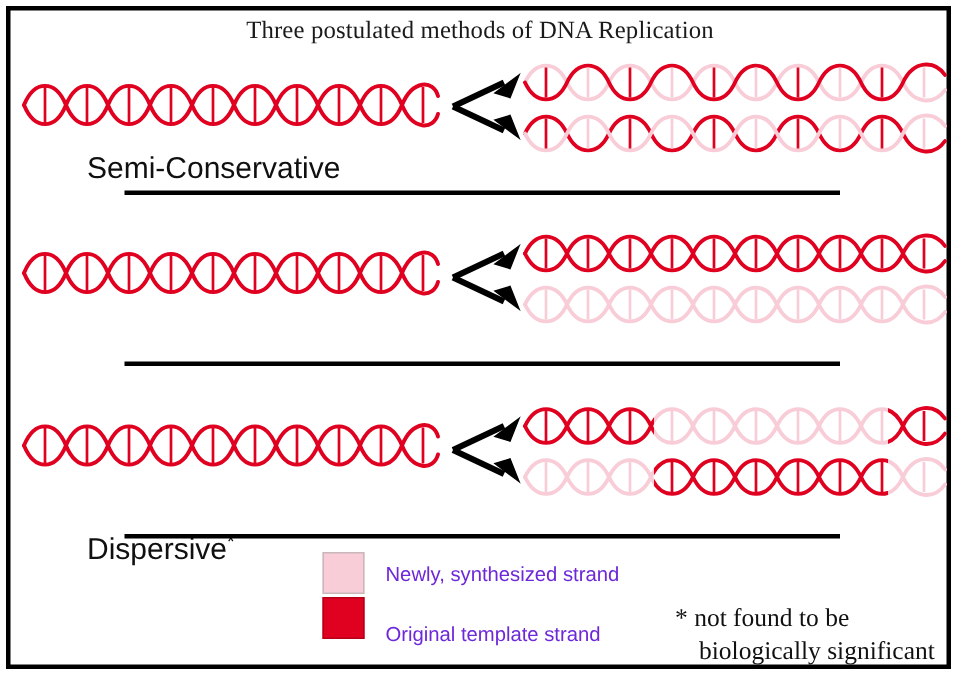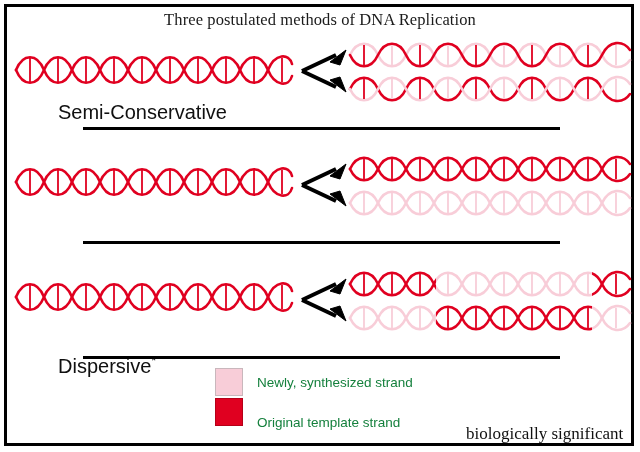--- a/index.html
+++ b/index.html
@@ -24,21 +24,21 @@
          font-size:20px;color:#101010;white-space:nowrap;}
   .label .star{font-size:13px;vertical-align:super;}
 
   .rule{position:absolute;height:3px;background:#000;}
 
   .legend{position:absolute;}
   .swatch{position:absolute;width:28px;height:28px;border:1px solid #c9b7bc;
           box-sizing:border-box;}
   .swatch.red{border-color:#b50018;}
   .legend-text{position:absolute;font-family:"Liberation Sans", sans-serif;
-               font-size:13.5px;color:#15803d;white-space:nowrap;}
+               font-size:13.5px;color:#6d28d9;white-space:nowrap;}
 
   .note{position:absolute;font-family:"Liberation Serif", serif;
         font-size:17px;color:#111;line-height:1.35;white-space:nowrap;}
 </style>
 </head>
 <body>
 
 <div id="page">
   <div id="frame"></div>
 
@@ -327,16 +327,17 @@
     <div class="rule" style="left:83px;top:356px;width:477px;"></div>
 
     <div class="legend">
       <div class="swatch pink" style="left:215px;top:368px;background:#F8CDD8;"></div>
       <div class="legend-text" style="left:257px;top:375px;">Newly, synthesized strand</div>
 
       <div class="swatch red" style="left:215px;top:398px;background:#E00020;"></div>
       <div class="legend-text" style="left:257px;top:415px;">Original template strand</div>
     </div>
 
+    <div class="note" style="left:450px;top:401px;">* not found to be</div>
     <div class="note" style="left:466px;top:423px;">biologically significant</div>
 
   </div>
 </div>
 
 </body></html>

